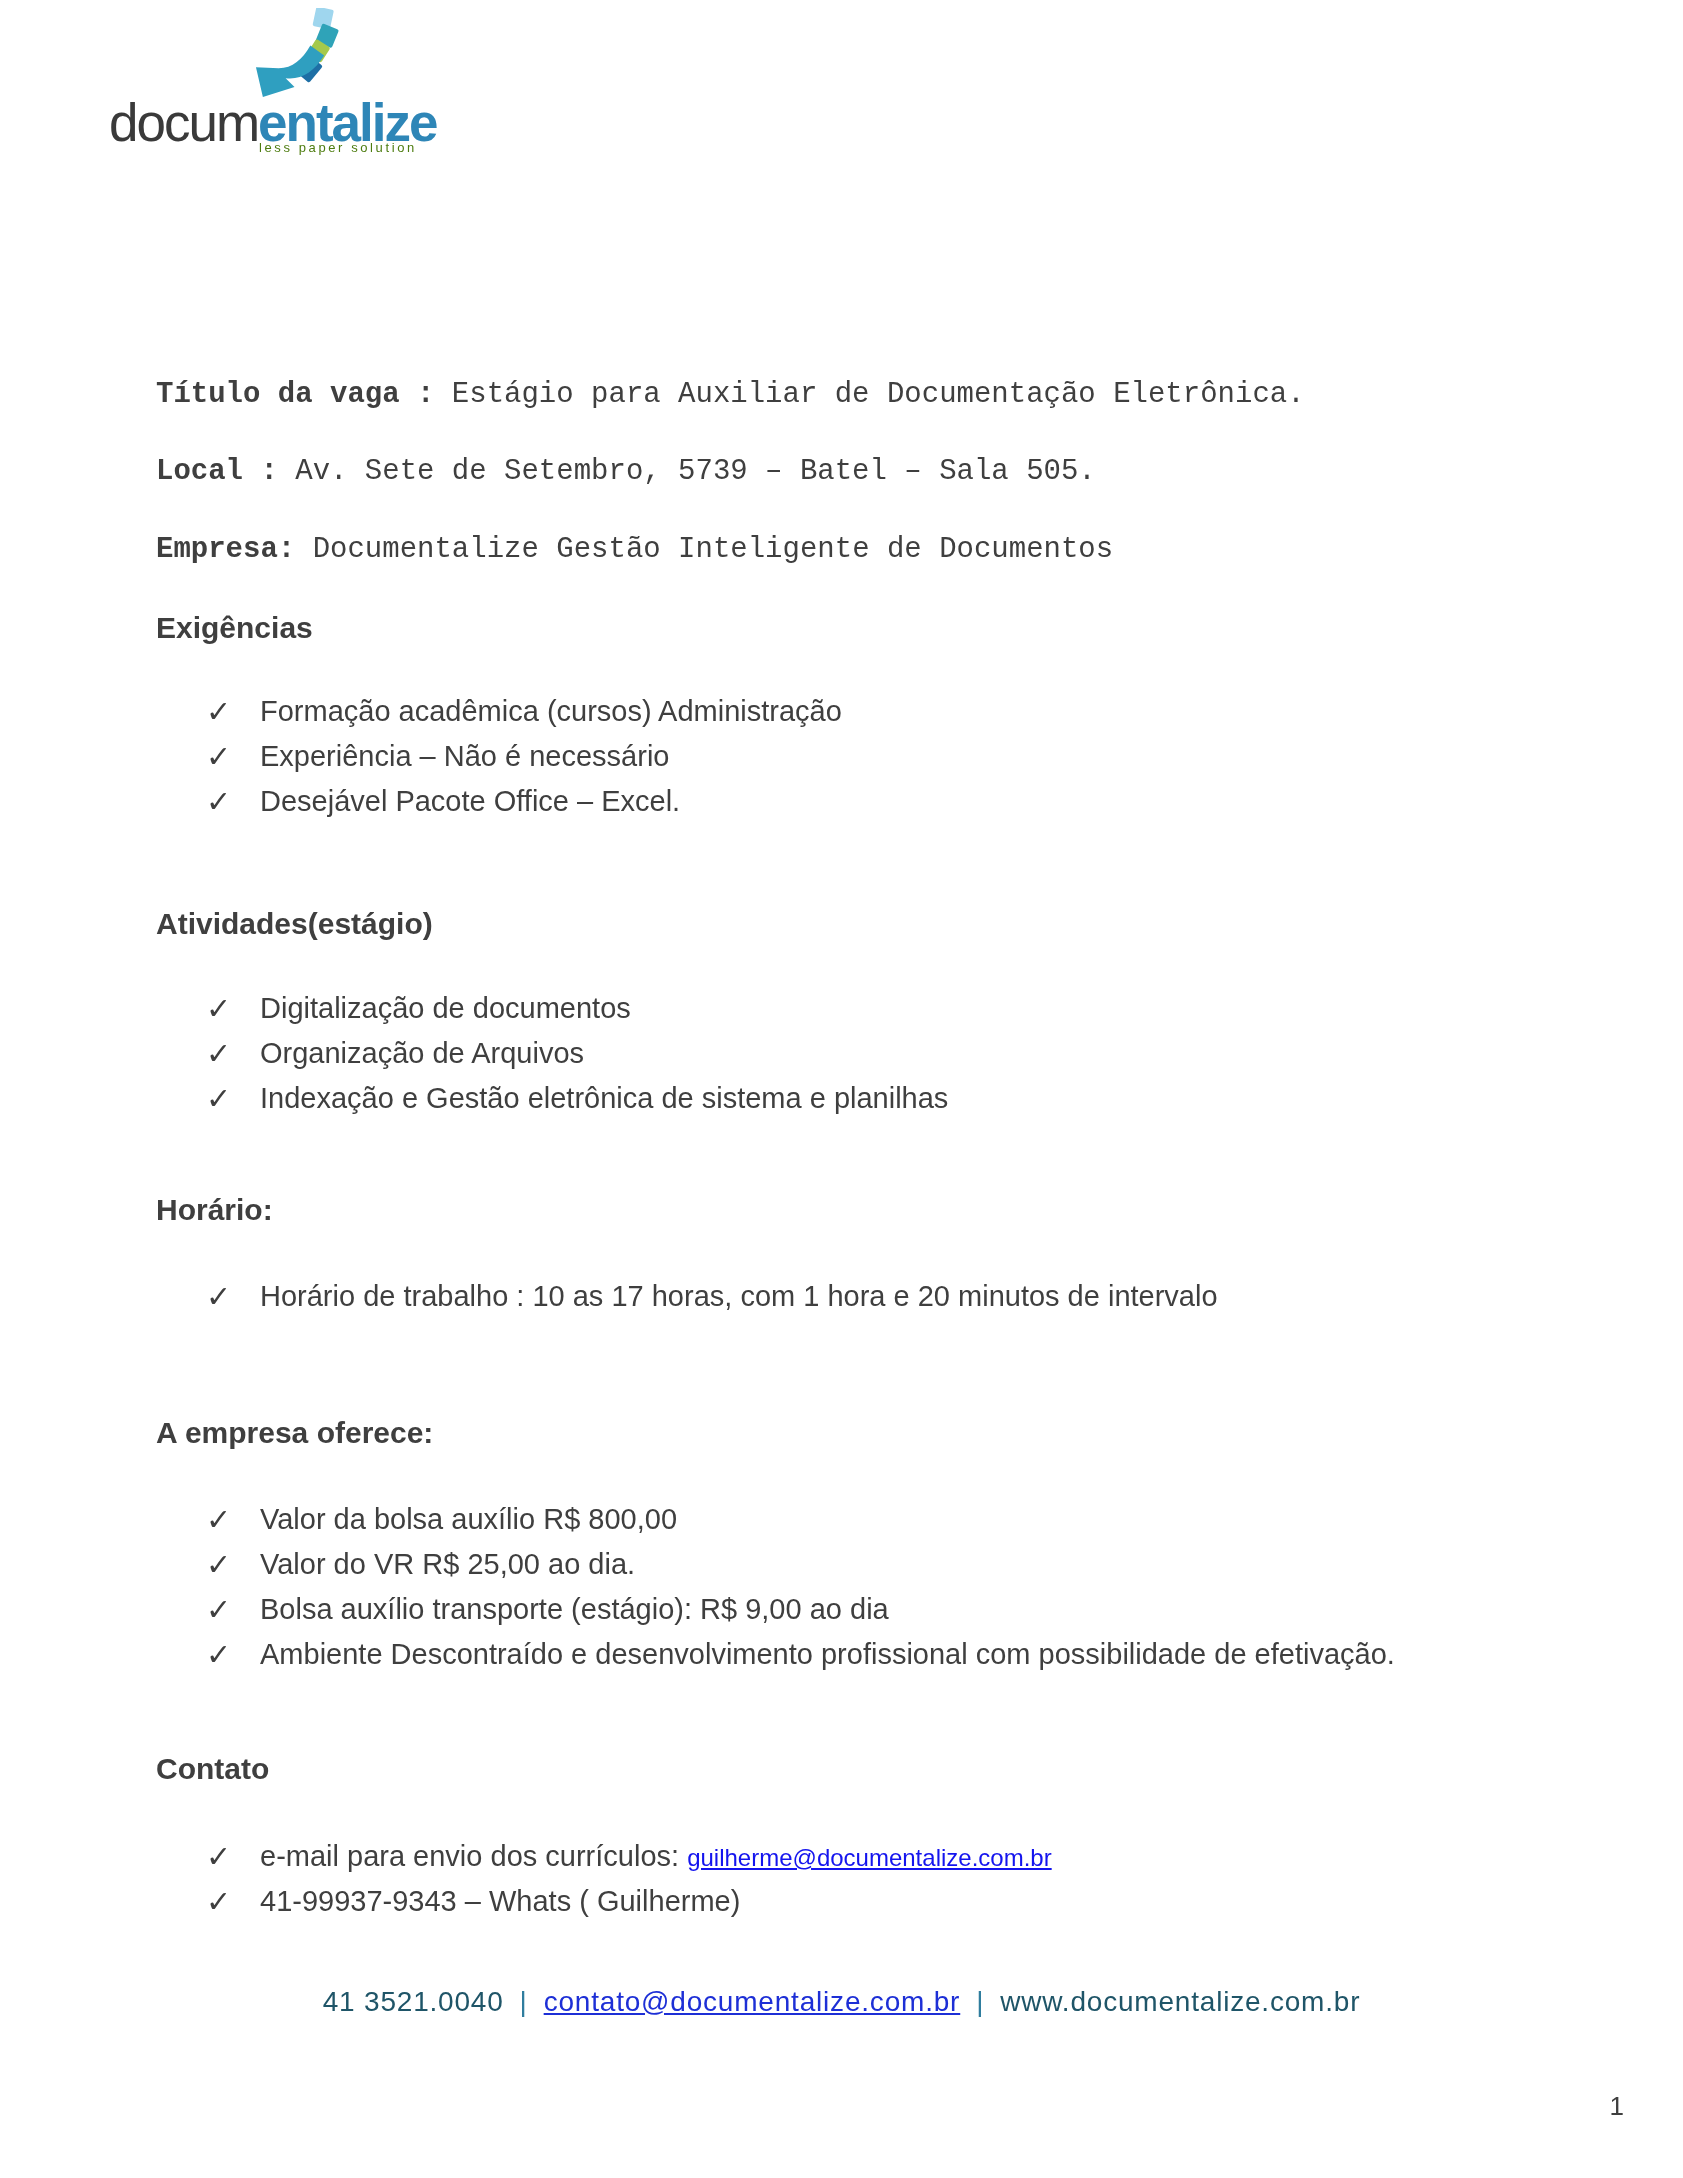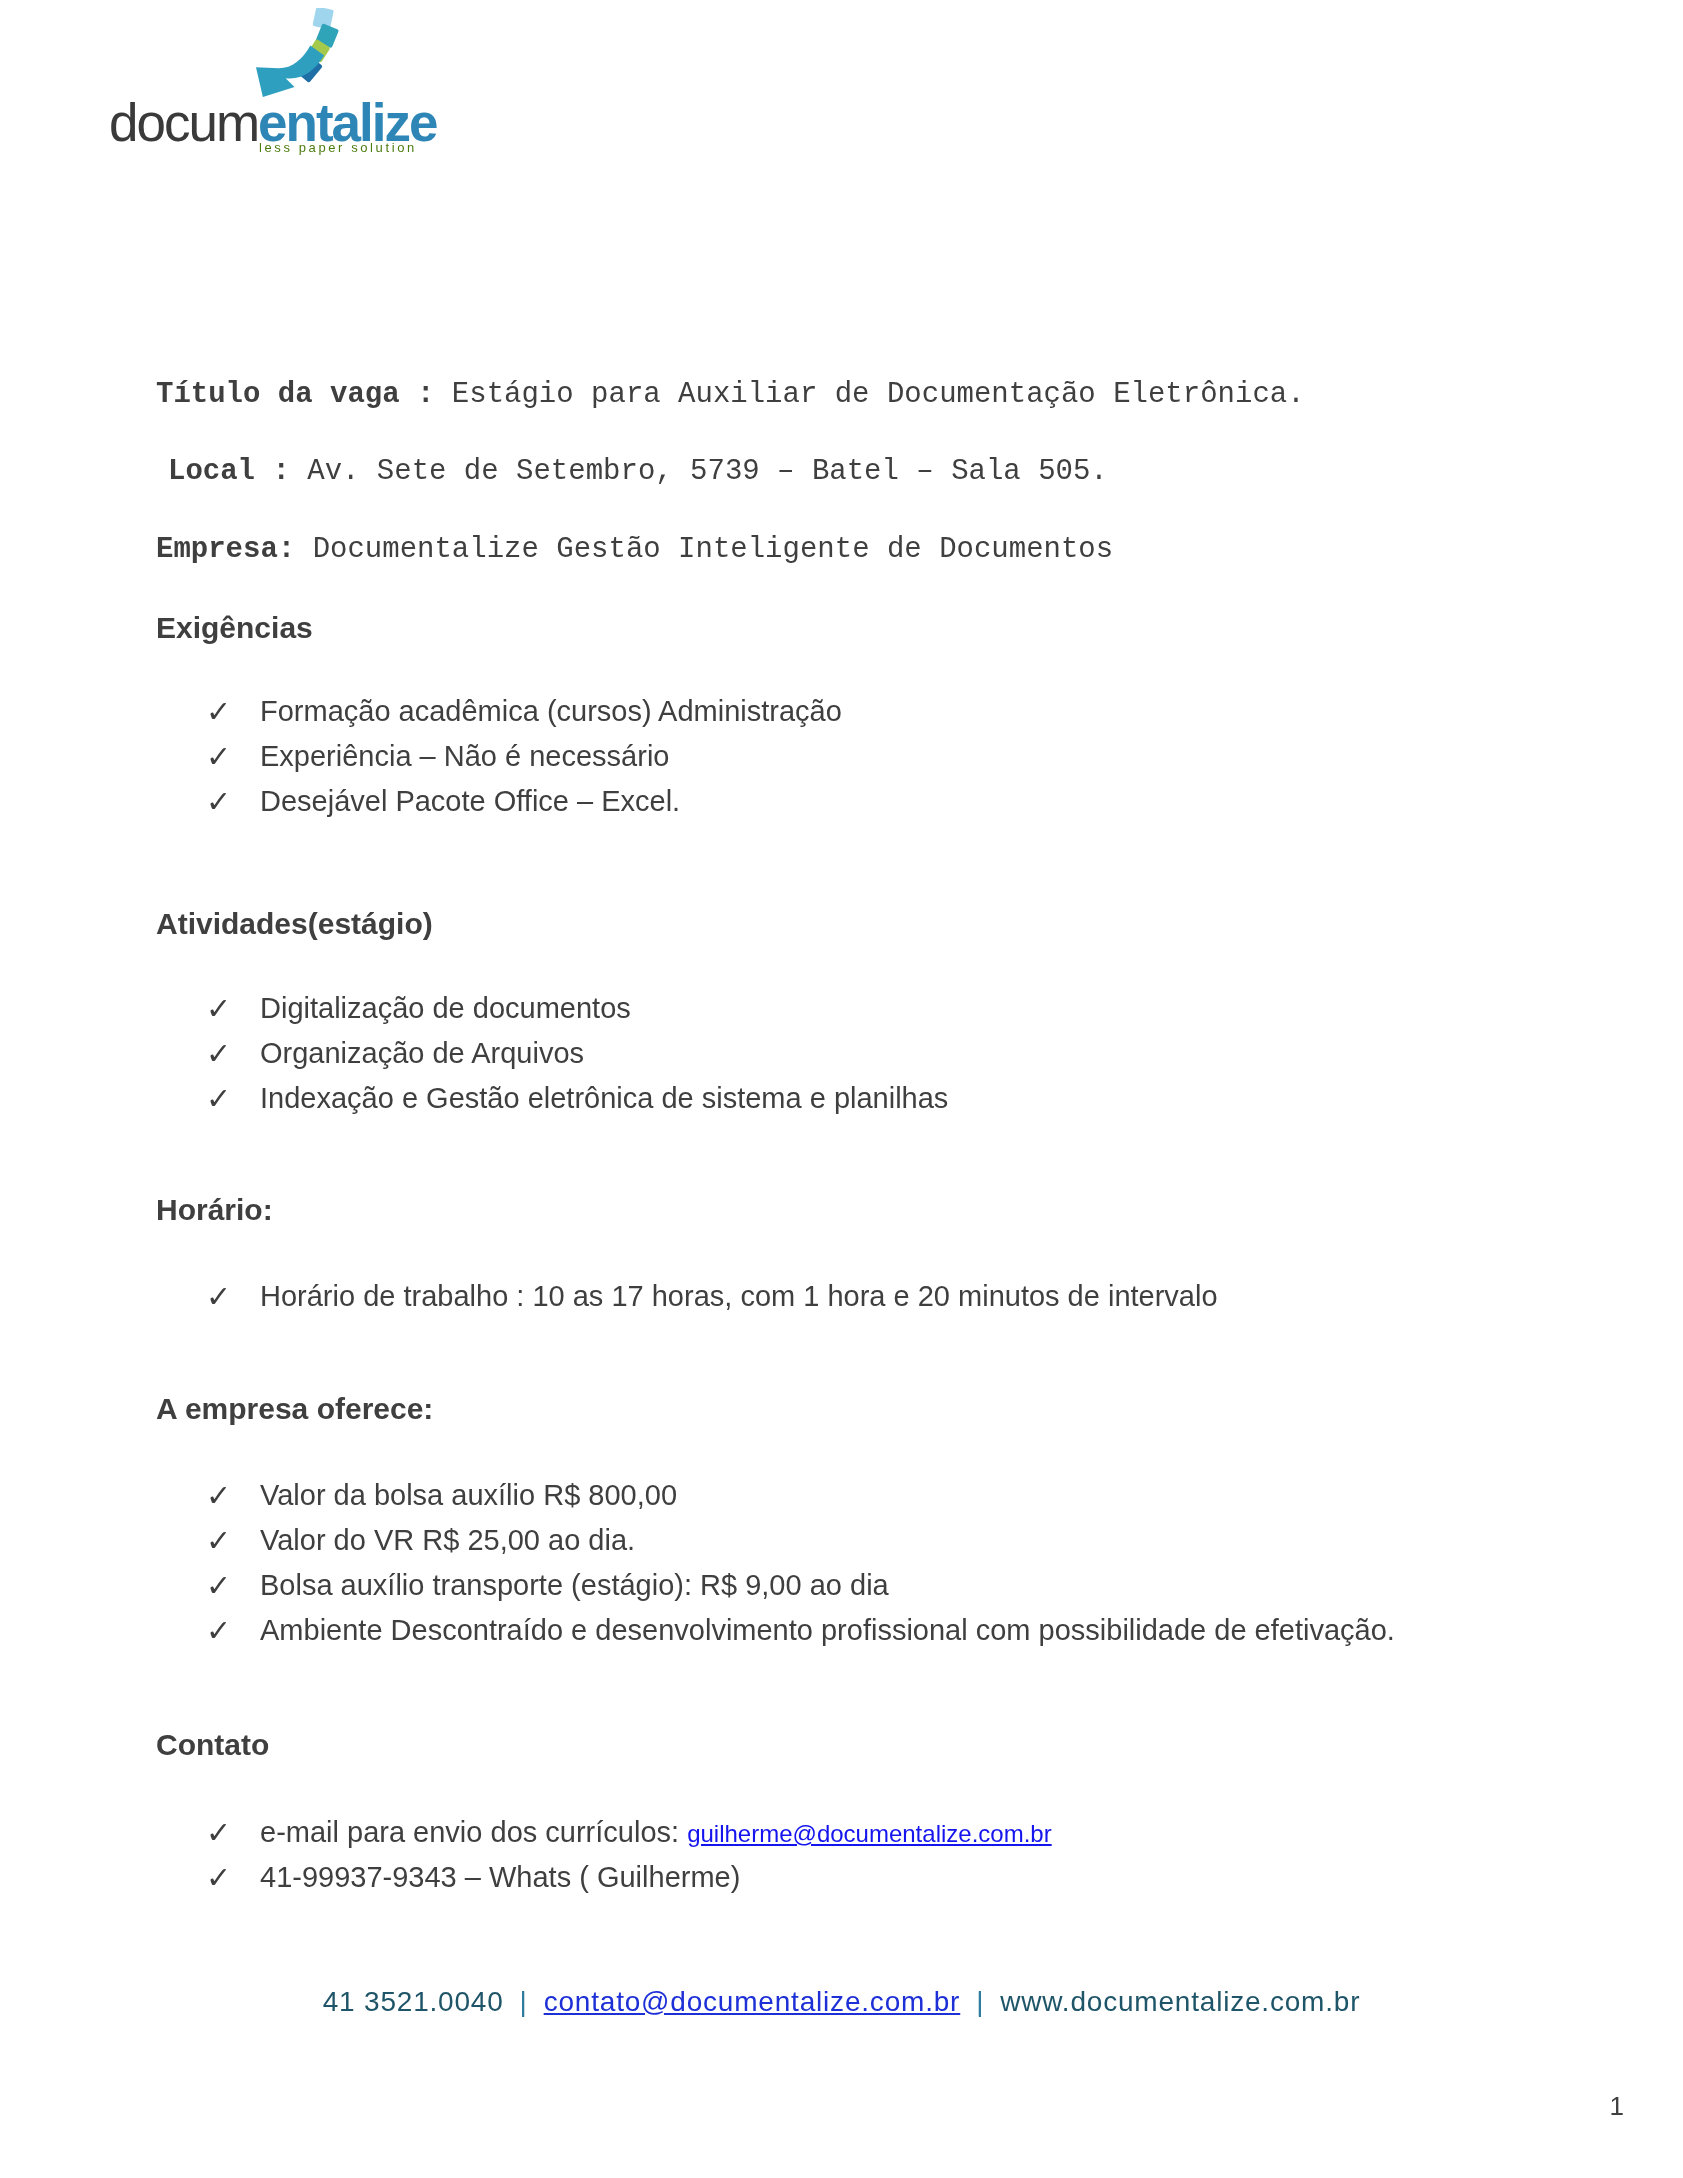--- a/index.html
+++ b/index.html
@@ -21,28 +21,28 @@
   
   .doc-title {
     position:absolute; left:0; right:0; top:218px; text-align:center;
     font-size:31px; font-weight:700; letter-spacing:-0.5px; color:#3f3f3f;
   }
 
   
   main { position:absolute; left:156px; top:379px; right:149px; }
   p.field { font-size:29px; line-height:32px; height:32px; white-space:nowrap;font-family:Liberation Mono, monospace; }
   p.field strong { font-weight:700; }
-  #field-local   { margin-top:45px;margin-left:12px; }
+  #field-local   { margin-top:45px; }
   #field-empresa { margin-top:46px; }
 
   h2.sec { font-size:30px; font-weight:700; line-height:32px; color:#3f3f3f; }
   #h-exigencias { margin-top:46px; }
   #h-atividades { margin-top:84px; }
   #h-horario    { margin-top:73px; }
-  #h-oferece    { margin-top:74px; }
+  #h-oferece    { margin-top:98px; }
   #h-contato    { margin-top:76px; }
 
   ul.checklist { list-style:none; }
   #ul-exigencias { margin-top:45px; }
   #ul-atividades { margin-top:46px; }
   #ul-horario    { margin-top:48px; }
   #ul-oferece    { margin-top:48px; }
   #ul-contato    { margin-top:49px; }
   ul.checklist li {
     position:relative; padding-left:104px; height:45px; line-height:45px;

